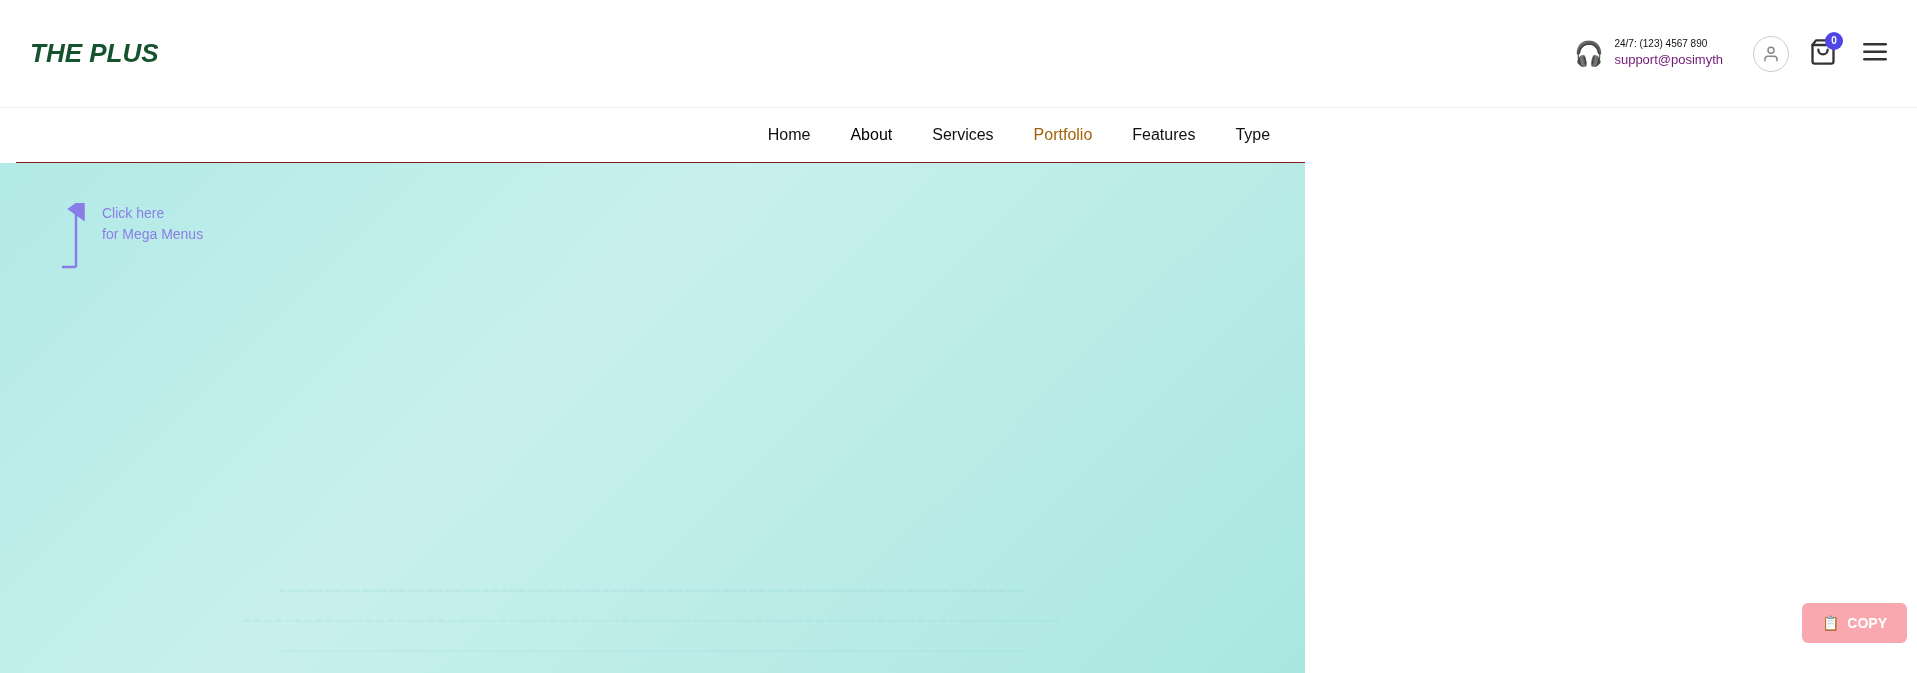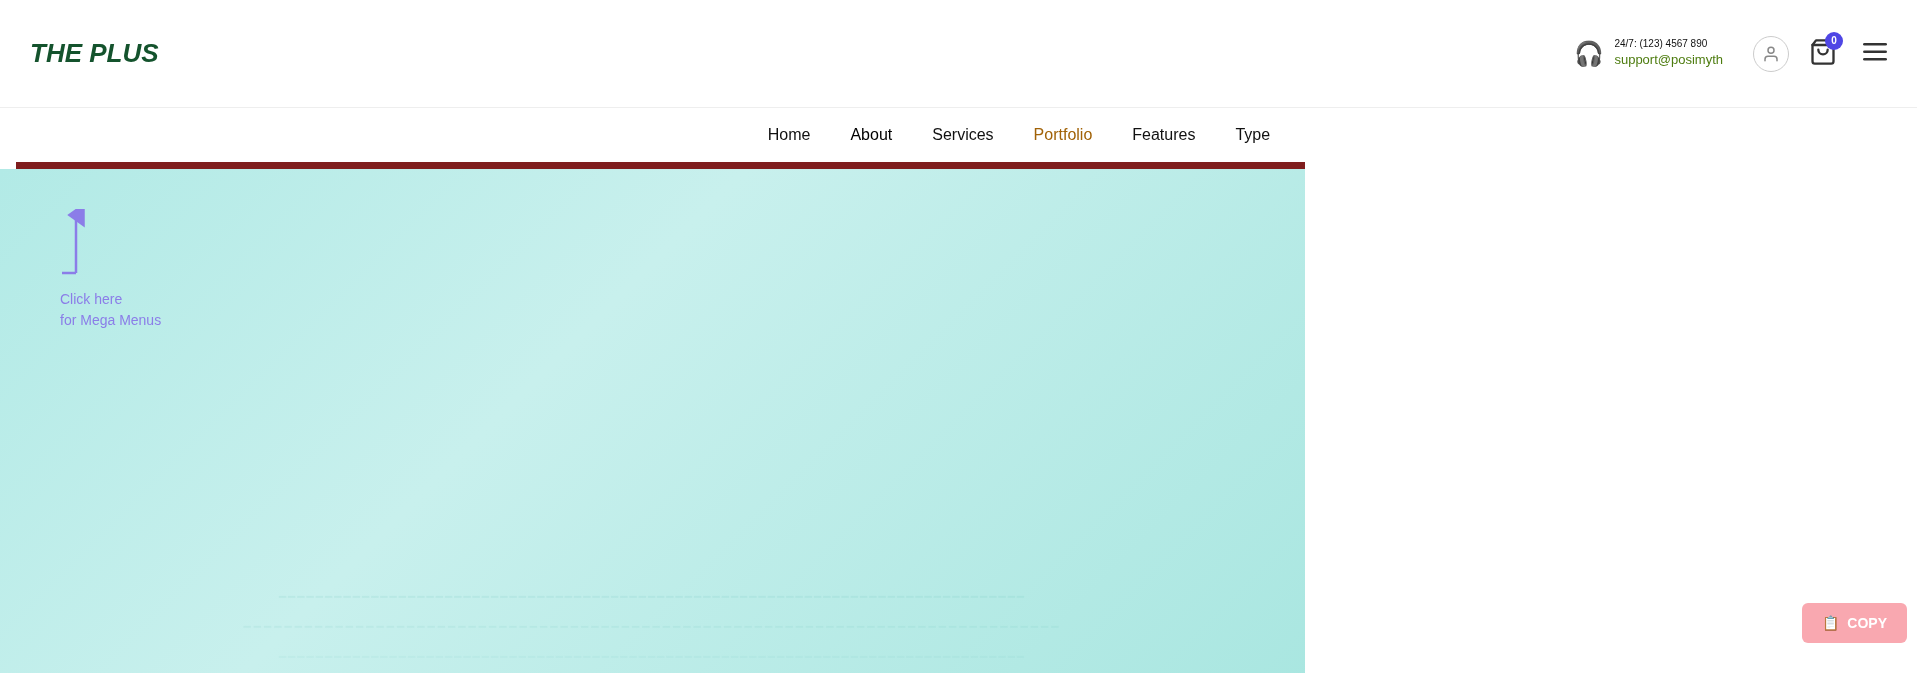--- a/index.html
+++ b/index.html
@@ -74,21 +74,21 @@
     }
 
     .contact-phone {
       font-weight: 400;
       font-size: 10px;
       color: #111;
     }
 
     .contact-email {
       font-size: 13px;
-      color: #4d7c0f;
+      color: #701a75;
     }
 
     .header-icons {
       display: flex;
       align-items: center;
       gap: 20px;
     }
 
     .user-icon-wrap {
       width: 36px;
@@ -172,21 +172,20 @@
       overflow: hidden;
     }
 
     .mega-menu-hint {
       position: absolute;
       top: 40px;
       left: 60px;
       display: flex;
       align-items: flex-start;
       gap: 10px;
-      flex-direction: column;
     }
 
     .mega-menu-text {
       color: #8b7de8;
       font-size: 14px;
       font-weight: 500;
       line-height: 1.5;
     }
 
     
@@ -292,21 +291,21 @@
   <div style="position: relative; height: 0; display: flex; align-items: center;">
     <button class="nav-bar-btn">
       <span>Navigation Bar</span>
       <span class="chevron">▾</span>
     </button>
 
     <nav class="nav-links">
     </nav>
   </div>
 
-  <div style="background:#fff; display:flex; justify-content:center; align-items:flex-end; padding: 18px 0; border-bottom: 7px solid #7f1d1d; position: relative; margin-left: 16px;">
+  <div style="background:#fff; display:flex; justify-content:center; align-items:flex-end; padding: 18px 0; border-bottom: 1px solid #7f1d1d; position: relative; margin-left: 16px;">
     <div style="position: absolute; left: 30px;">
       
     </div>
     <nav style="display:flex; gap:40px; align-items:center; margin-left: 200px;">
 
     <a href="#" style="font-size: 16px; color: rgb(17, 17, 17); text-decoration: none; font-weight: 500; white-space: nowrap;">Home</a>
         <a href="#" style="font-size: 16px; color: #000000; text-decoration: none; font-weight: 500; white-space: nowrap;">About</a>
         <a href="#" style="font-size: 16px; color: rgb(17, 17, 17); text-decoration: none; font-weight: 500; white-space: nowrap;">Services</a>
         <a href="#" style="font-size: 16px; color: #a16207; text-decoration: none; font-weight: 500; white-space: nowrap;">Portfolio</a>
         <a href="#" style="font-size: 16px; color: rgb(17, 17, 17); text-decoration: none; font-weight: 500; white-space: nowrap;">Features</a>

